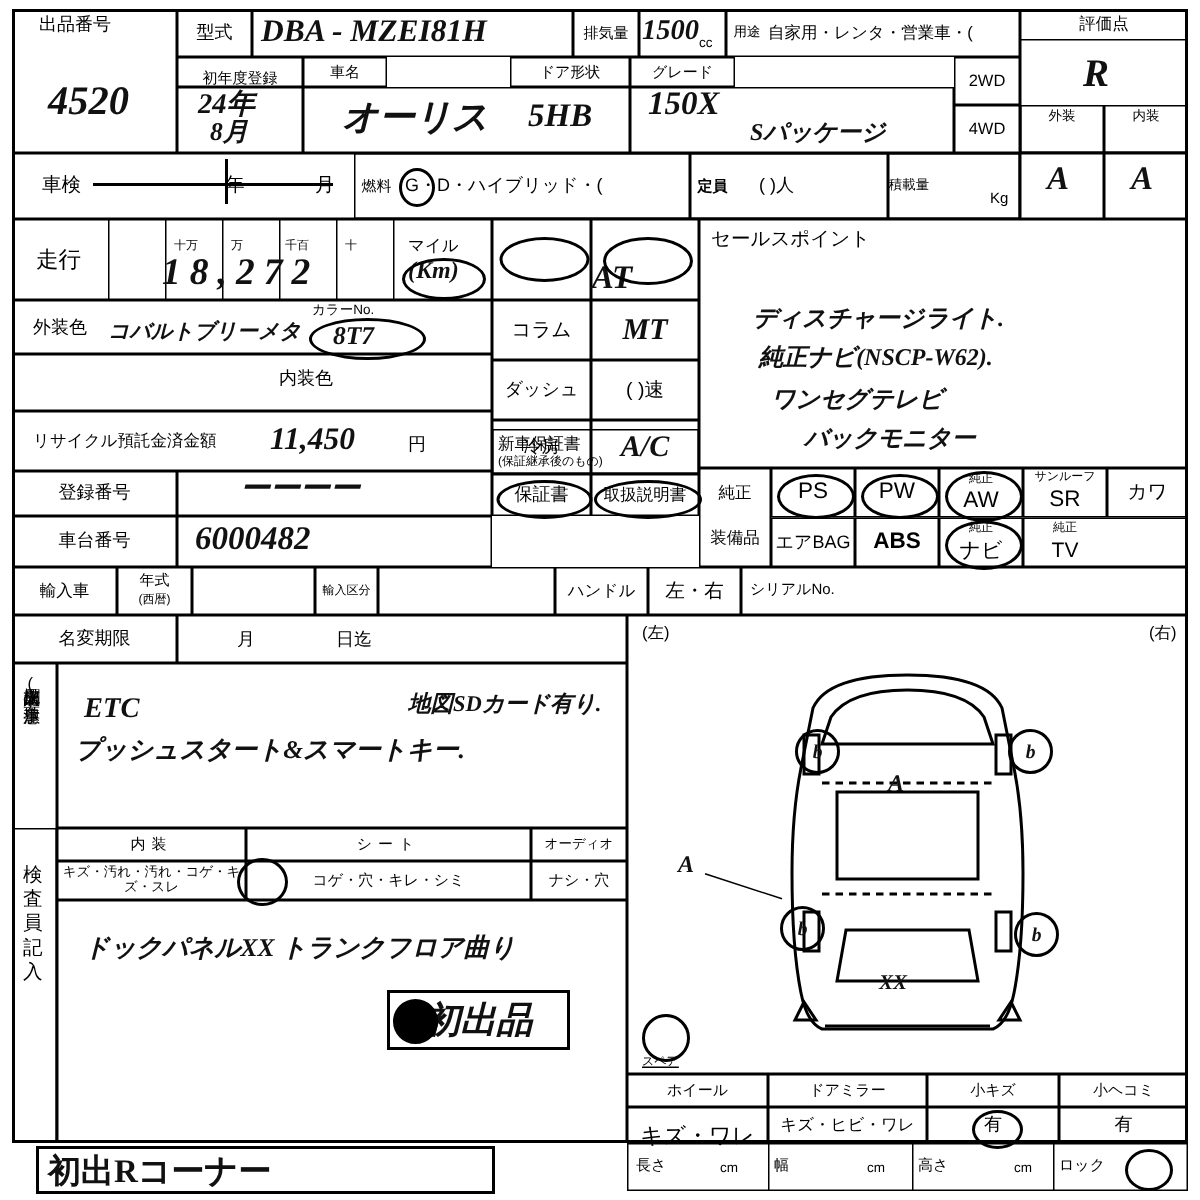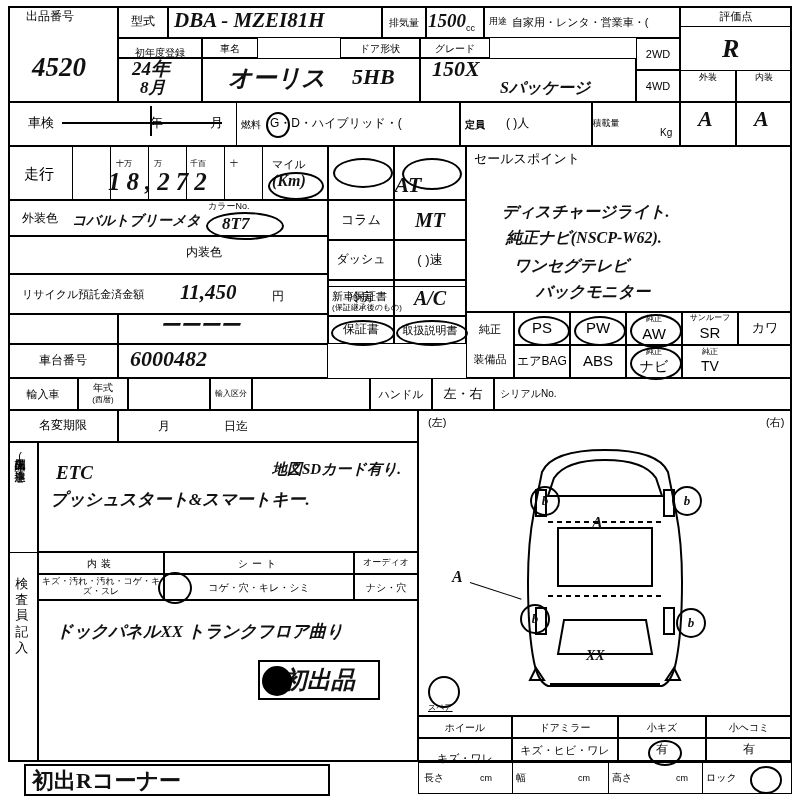--- a/index.html
+++ b/index.html
@@ -158,20 +158,21 @@
   <div class="lbl xs" style="left:332px;top:304px;">(保証継承後のもの)</div>
 
   <div class="bx" style="left:328px;top:316px;width:66px;height:28px;"></div>
   <div class="lbl ctr" style="left:328px;top:316px;width:66px;height:28px;font-size:12px;">保証書</div>
   <div class="ell" style="left:331px;top:320px;width:60px;height:22px;"></div>
   <div class="bx" style="left:394px;top:316px;width:72px;height:28px;"></div>
   <div class="lbl ctr" style="left:394px;top:316px;width:72px;height:28px;font-size:11px;">取扱説明書</div>
   <div class="ell" style="left:396px;top:320px;width:68px;height:22px;"></div>
 
   <div class="bx" style="left:8px;top:314px;width:110px;height:30px;"></div>
+  <div class="lbl ctr" style="left:8px;top:314px;width:110px;height:30px;font-size:12px;">登録番号</div>
   <div class="bx" style="left:118px;top:314px;width:210px;height:30px;"></div>
   <div class="hand" style="left:160px;top:312px;font-size:20px;">ーーーー</div>
 
   <div class="bx" style="left:8px;top:344px;width:110px;height:34px;"></div>
   <div class="lbl ctr" style="left:8px;top:344px;width:110px;height:34px;font-size:12px;">車台番号</div>
   <div class="bx" style="left:118px;top:344px;width:210px;height:34px;"></div>
   <div class="hand" style="left:130px;top:346px;font-size:22px;">6000482</div>
 
   <div class="bx" style="left:8px;top:378px;width:70px;height:32px;"></div>
   <div class="lbl ctr" style="left:8px;top:378px;width:70px;height:32px;font-size:11px;">輸入車</div>
@@ -223,21 +224,21 @@
   <div class="lbl ctr xs" style="left:682px;top:313px;width:56px;height:10px;">サンルーフ</div>
   <div class="lbl ctr" style="left:682px;top:323px;width:56px;height:20px;font-size:15px;">SR</div>
 
   <div class="bx" style="left:738px;top:312px;width:54px;height:33px;"></div>
   <div class="lbl ctr" style="left:738px;top:312px;width:54px;height:33px;font-size:13px;">カワ</div>
 
   <div class="bx" style="left:514px;top:345px;width:56px;height:33px;"></div>
   <div class="lbl ctr" style="left:514px;top:345px;width:56px;height:33px;font-size:12px;">エアBAG</div>
 
   <div class="bx" style="left:570px;top:345px;width:56px;height:33px;"></div>
-  <div class="lbl ctr" style="left:570px;top:345px;width:56px;height:33px;font-size:15px;">ABS</div>
+  <div class="lbl ctr" style="left:570px;top:345px;width:56px;height:33px;font-size:15px;font-weight:bold;">ABS</div>
 
   <div class="bx" style="left:626px;top:345px;width:56px;height:33px;"></div>
   <div class="lbl ctr xs" style="left:626px;top:347px;width:56px;height:10px;">純正</div>
   <div class="lbl ctr" style="left:626px;top:357px;width:56px;height:20px;font-size:14px;">ナビ</div>
   <div class="ell" style="left:630px;top:347px;width:48px;height:29px;"></div>
 
   <div class="bx" style="left:682px;top:345px;width:110px;height:33px;"></div>
   <div class="lbl ctr xs" style="left:682px;top:347px;width:56px;height:10px;">純正</div>
   <div class="lbl ctr" style="left:682px;top:357px;width:56px;height:20px;font-size:14px;">TV</div>
 
@@ -310,21 +311,21 @@
   <div class="bx" style="left:418px;top:716px;width:94px;height:22px;"></div>
   <div class="lbl ctr" style="left:418px;top:716px;width:94px;height:22px;font-size:10px;">ホイール</div>
   <div class="bx" style="left:512px;top:716px;width:106px;height:22px;"></div>
   <div class="lbl ctr" style="left:512px;top:716px;width:106px;height:22px;font-size:10px;">ドアミラー</div>
   <div class="bx" style="left:618px;top:716px;width:88px;height:22px;"></div>
   <div class="lbl ctr" style="left:618px;top:716px;width:88px;height:22px;font-size:10px;">小キズ</div>
   <div class="bx" style="left:706px;top:716px;width:86px;height:22px;"></div>
   <div class="lbl ctr" style="left:706px;top:716px;width:86px;height:22px;font-size:10px;">小ヘコミ</div>
 
   <div class="bx" style="left:418px;top:738px;width:94px;height:24px;"></div>
-  <div class="lbl ctr" style="left:418px;top:738px;width:94px;height:40px;font-size:11px;">キズ・ワレ</div>
+  <div class="lbl ctr" style="left:418px;top:738px;width:94px;height:40px;font-size:15px;">キズ・ワレ</div>
   <div class="bx" style="left:512px;top:738px;width:106px;height:24px;"></div>
   <div class="lbl ctr" style="left:512px;top:738px;width:106px;height:24px;font-size:11px;">キズ・ヒビ・ワレ</div>
   <div class="bx" style="left:618px;top:738px;width:88px;height:24px;"></div>
   <div class="lbl ctr" style="left:618px;top:738px;width:88px;height:24px;font-size:12px;">有</div>
   <div class="ell" style="left:648px;top:740px;width:30px;height:22px;"></div>
   <div class="bx" style="left:706px;top:738px;width:86px;height:24px;"></div>
   <div class="lbl ctr" style="left:706px;top:738px;width:86px;height:24px;font-size:12px;">有</div>
 
   <div class="bx" style="left:418px;top:762px;width:374px;height:32px;"></div>
   <div class="lbl" style="left:424px;top:772px;font-size:10px;">長さ</div>

